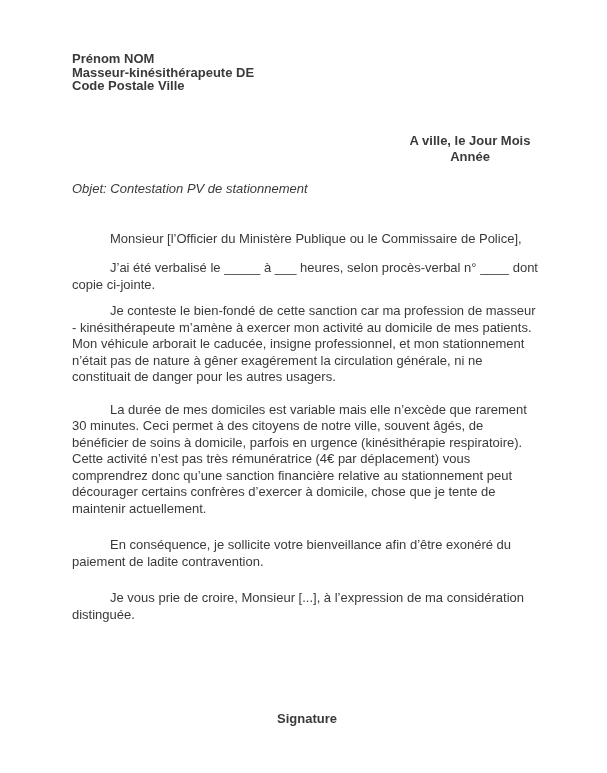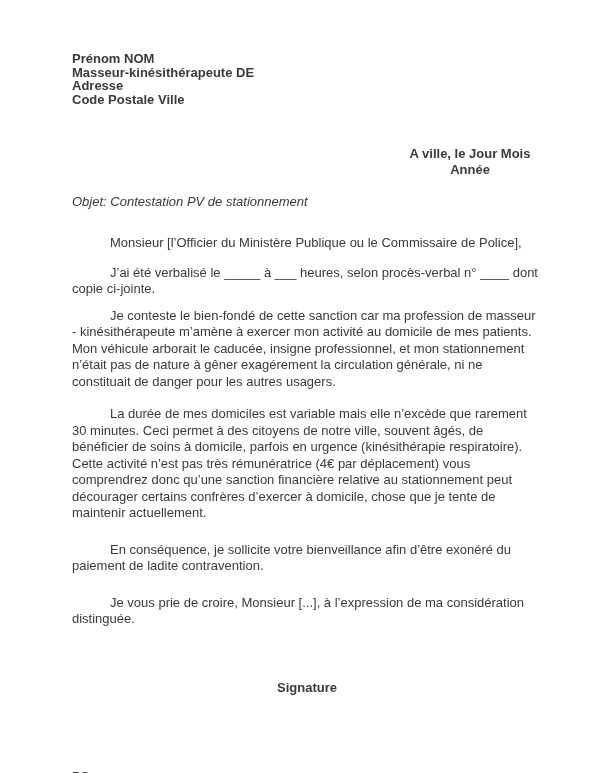--- a/index.html
+++ b/index.html
@@ -37,47 +37,46 @@
   .subject-line {
     margin: 16px 0 0 0;
     line-height: 16px;
     font-style: italic;
   }
   .para {
     margin: 0;
     line-height: 16.5px;
     text-indent: 38px;
   }
-  .salutation   { margin-top: 25px; }
+  .salutation   { margin-top: 34px; }
   .para-p0      { margin-top: 13px; }
   .para-p1      { margin-top: 10px; }
   .para-p2      { margin-top: 16px; }
   .para-p3      { margin-top: 20px; }
   .para-p4      { margin-top: 20px; }
   .signature-line {
-    margin-top: 52px;
+    margin-top: 88px;
     line-height: 16px;
     font-weight: bold;
     text-align: center;
   }
   .ps-label {
     margin: 73px 0 0 0;
     line-height: 16px;
   }
 </style>
 </head>
 <body>
 
 <div class="page">
   <div class="content">
 
     <div class="sender-block">
       <p>Prénom NOM</p>
       <p>Masseur-kinésithérapeute DE</p>
-      <p>Adresse</p>
       <p>Code Postale Ville</p>
     </div>
 
     <p class="date-line">A ville, le Jour Mois Année</p>
 
     <p class="subject-line"><span>Objet:</span><span>&nbsp;</span><span>Contestation PV de stationnement</span></p>
 
     <p class="para salutation">Monsieur [l’Officier du Ministère Publique ou le Commissaire de Police],</p>
 
     <p class="para para-p0">J’ai été verbalisé le _____ à ___ heures, selon procès-verbal n° ____ dont copie ci-jointe.</p>

